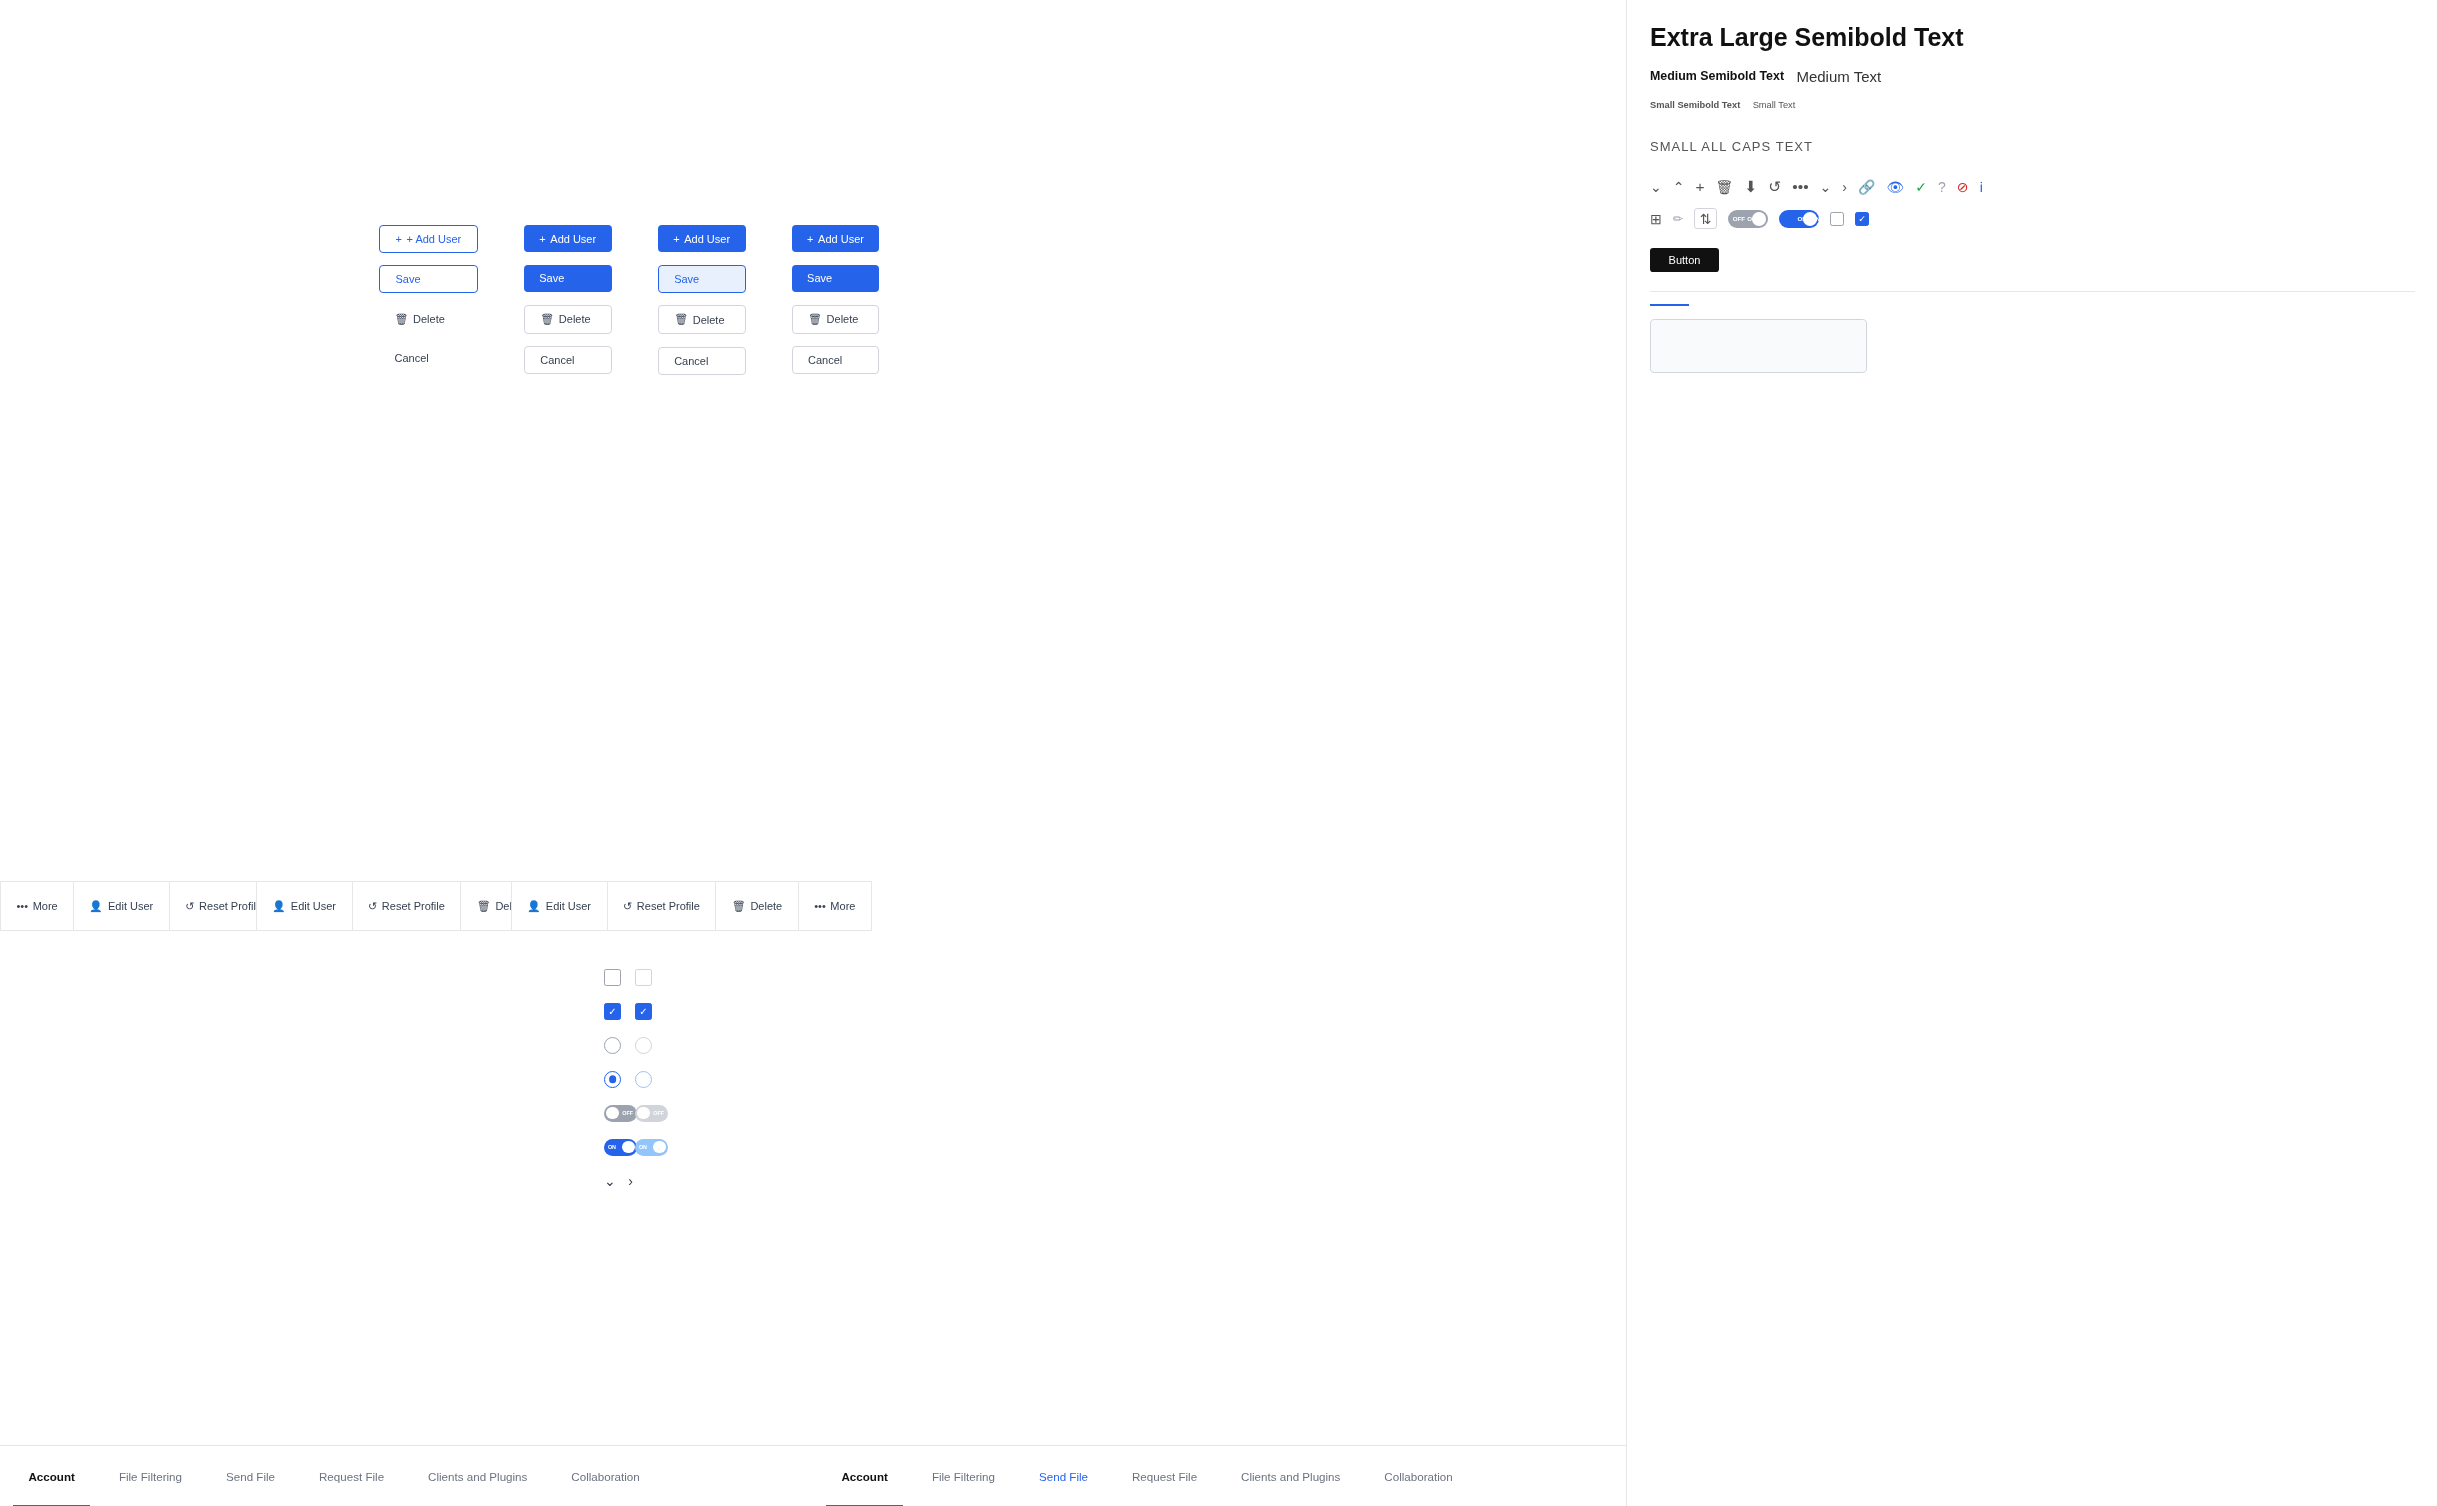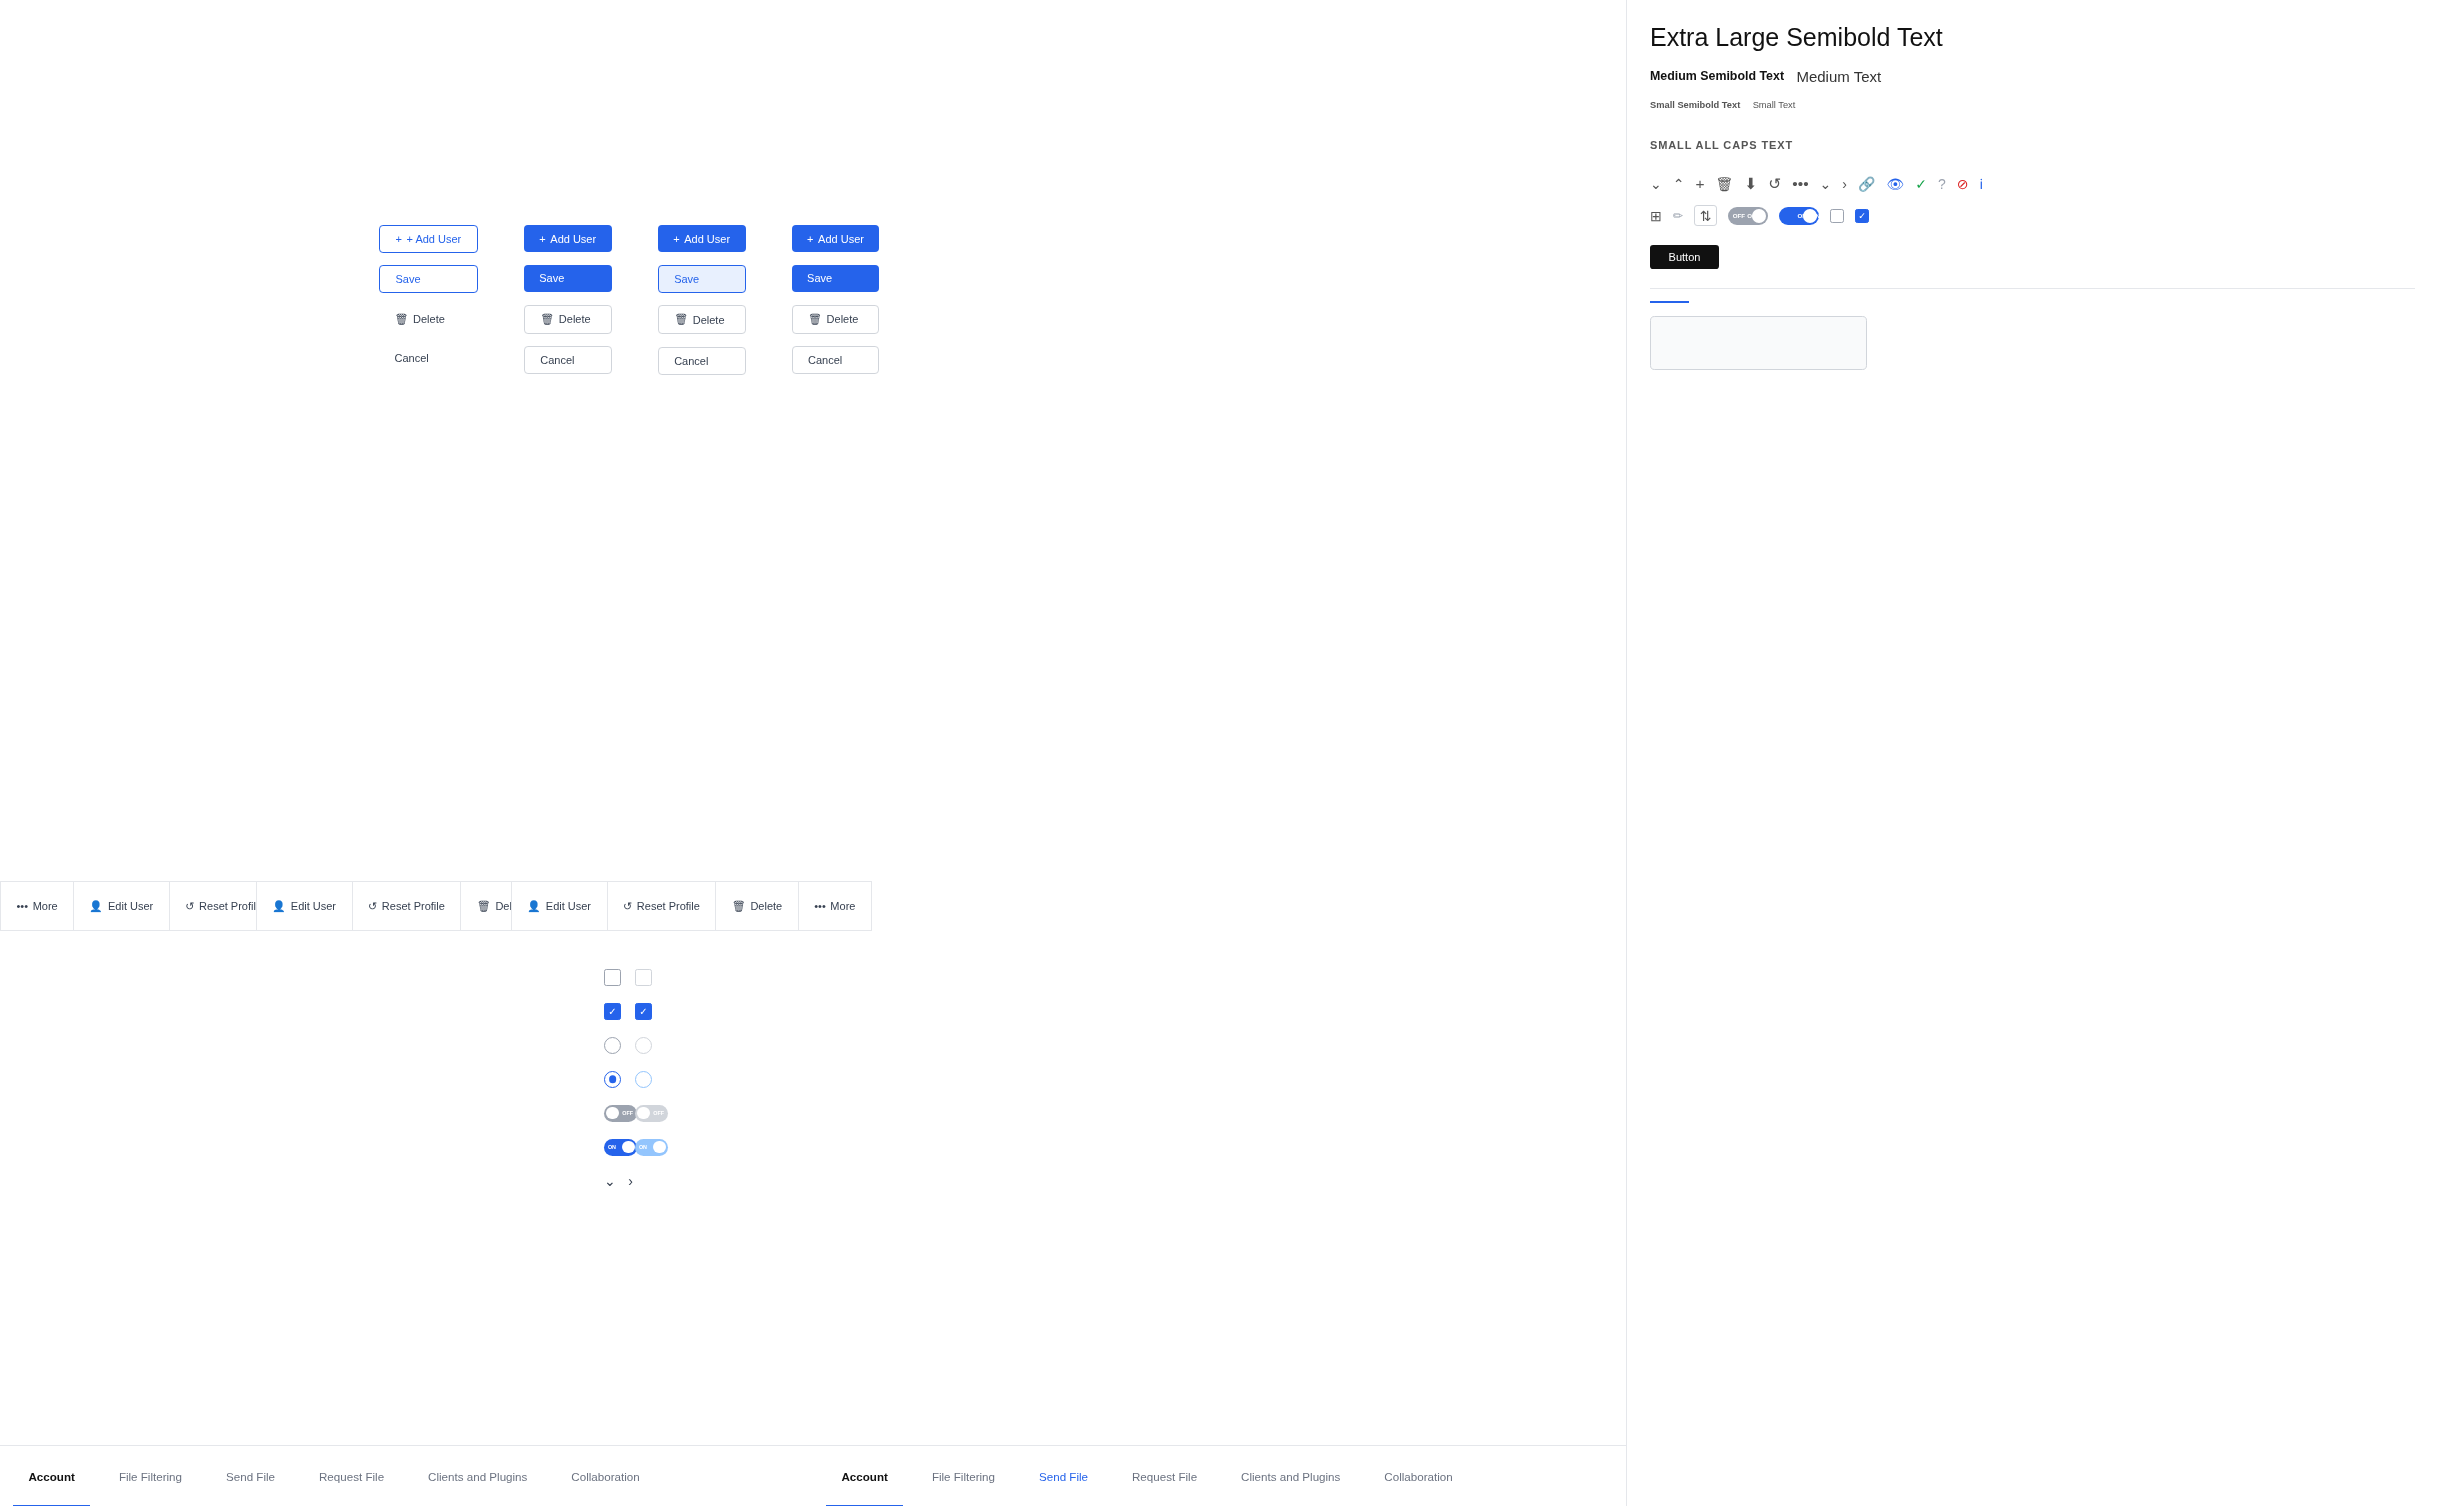--- a/index.html
+++ b/index.html
@@ -20,21 +20,21 @@
       width: 812px;
       height: 1507px;
       background: #fff;
       border-left: 0.8px solid #e5e7eb;
       padding: 23px;
     }
 
     
     .text-xl-semibold {
       font-size: 25px;
-      font-weight: 400;
+      font-weight: 700;
       color: #111;
       margin-bottom: 15.5px;
     }
     .text-lg-semibold {
       font-size: 17px;
       font-weight: 600;
       color: #333;
       margin-bottom: 15.5px;
     }
     .text-md-row {
@@ -63,22 +63,22 @@
       font-size: 9.3px;
       font-weight: 600;
       color: #555;
     }
     .text-sm {
       font-size: 9.3px;
       font-weight: 400;
       color: #555;
     }
     .text-caps {
-      font-size: 11px;
-      font-weight: 700;
+      font-size: 13px;
+      font-weight: 400;
       text-transform: uppercase;
       letter-spacing: 0.08em;
       color: #555;
       margin-bottom: 23px;
     }
 
     
     .icons-row {
       display: flex;
       align-items: center;

